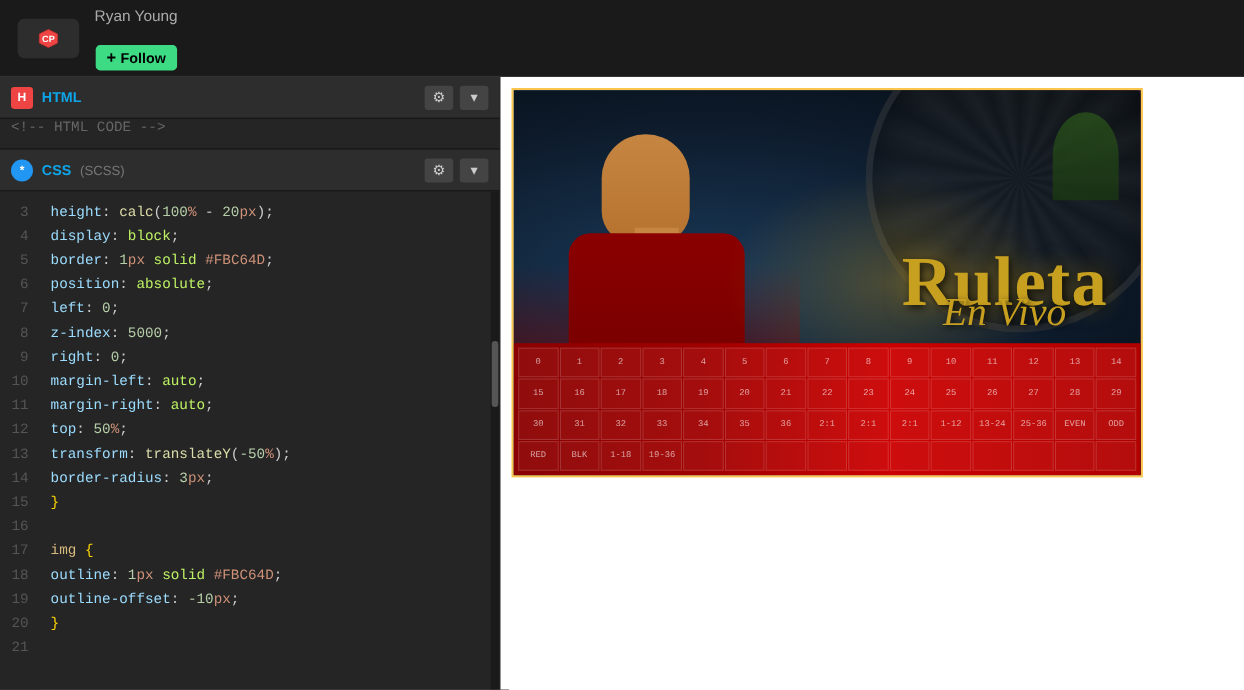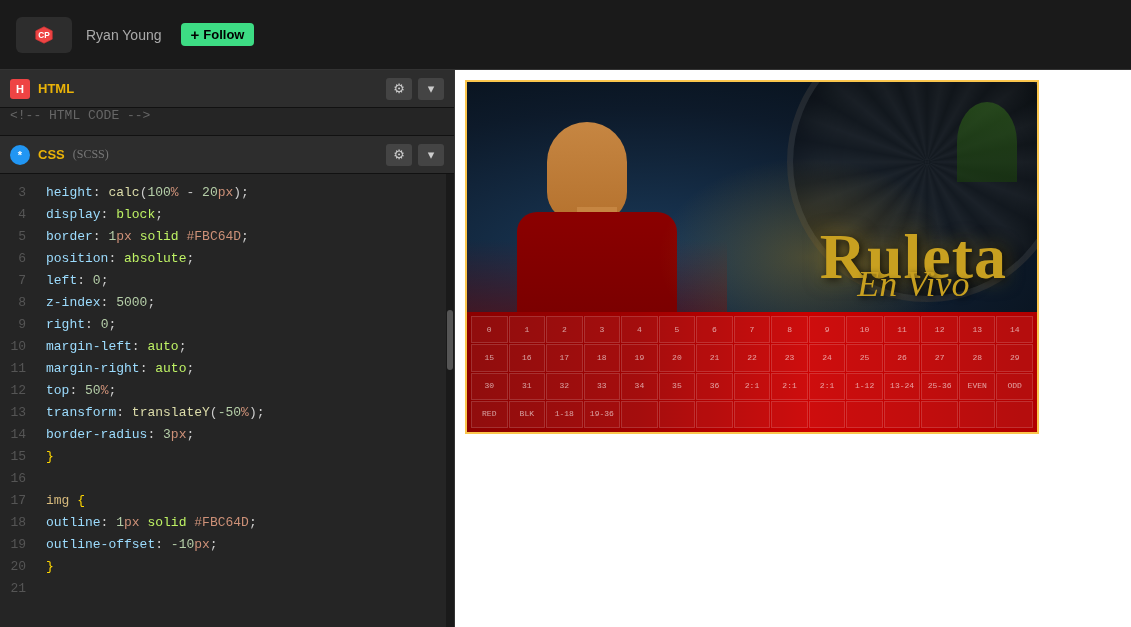--- a/index.html
+++ b/index.html
@@ -52,20 +52,21 @@
       color: #ffffff;
       font-family: Arial, sans-serif;
       font-size: 18px;
       font-weight: 600;
     }
 
     #author-row {
       display: flex;
       align-items: center;
       gap: 19px;
+      flex-direction: column;
     }
 
     #author-name {
       color: #aaa;
       font-family: Arial, sans-serif;
       font-size: 14px;
     }
 
     #follow-btn {
       background: #3ddc84;
@@ -145,29 +146,29 @@
       height: 20px;
       display: flex;
       align-items: center;
       justify-content: center;
       font-size: 11px;
       font-weight: bold;
       font-family: Arial, sans-serif;
     }
 
     .tab-label {
-      color: #eab308;
+      color: #0ea5e9;
       font-family: Arial, sans-serif;
       font-size: 13px;
       font-weight: 600;
     }
 
     .tab-sublabel {
       color: #777;
-      font-family: Liberation Serif, serif;
+      font-family: Liberation Sans, sans-serif;
       font-size: 12px;
     }
 
     .tab-actions {
       display: flex;
       align-items: center;
       gap: 6px;
     }
 
     .tab-action-btn {

